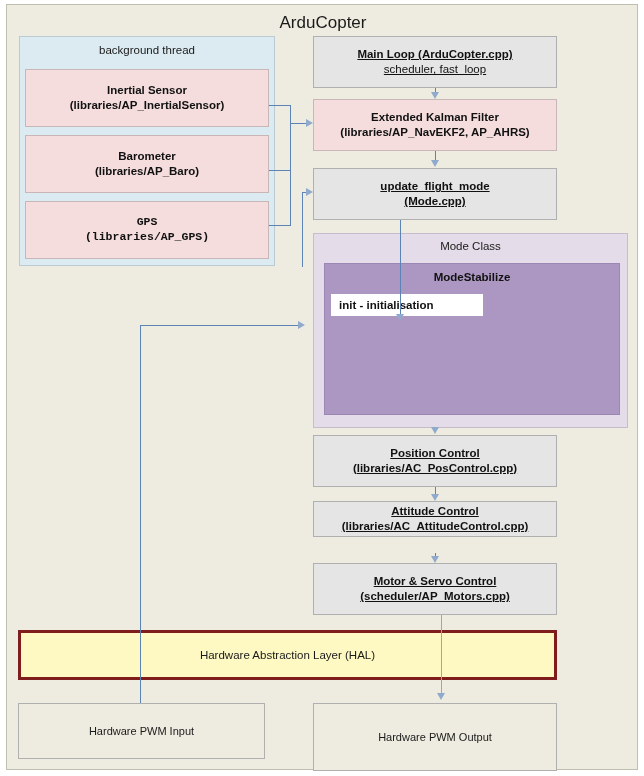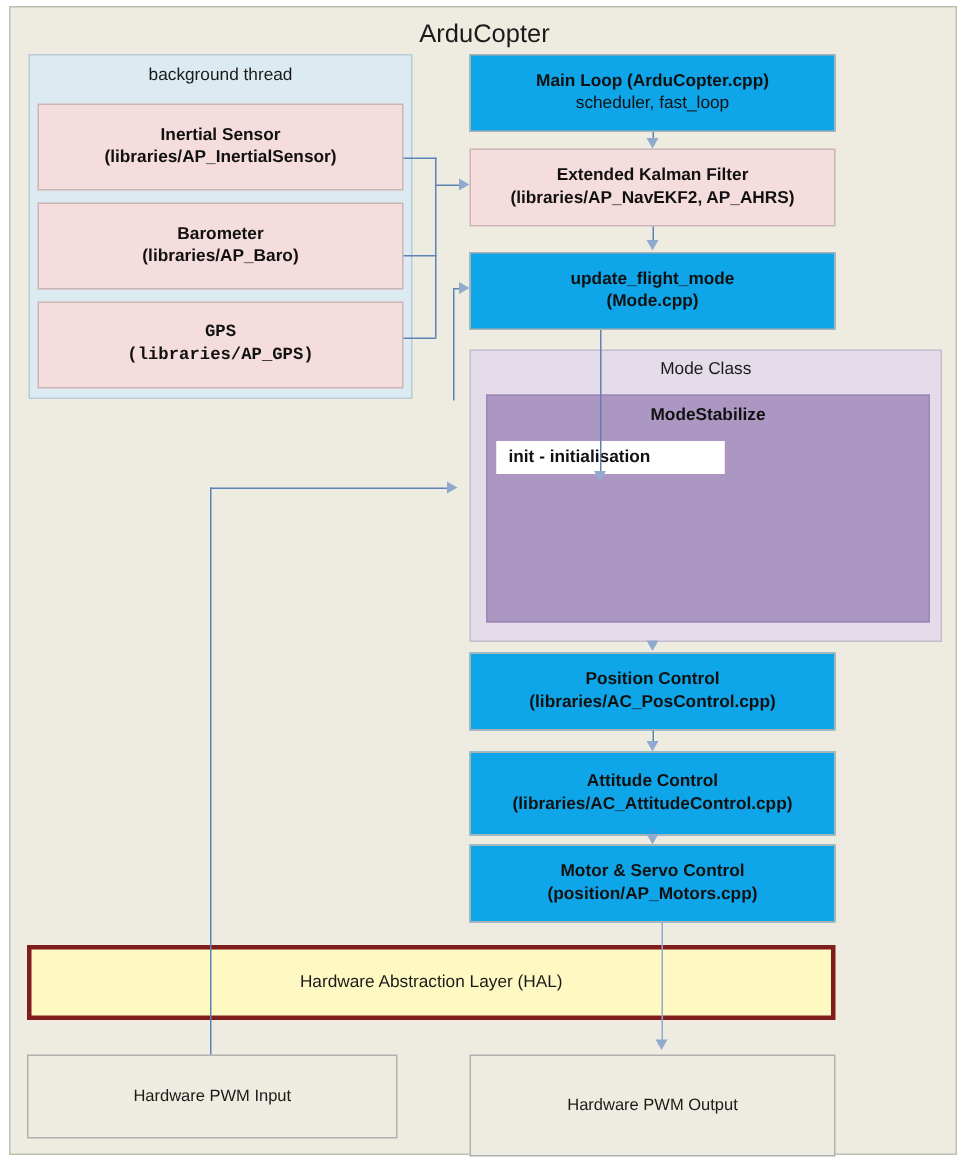--- a/index.html
+++ b/index.html
@@ -40,25 +40,26 @@
     position: absolute;
     box-sizing: border-box;
     display: flex;
     flex-direction: column;
     align-items: center;
     justify-content: center;
     text-align: center;
     line-height: 1.28;
   }
   .box-white {
-    background: #0ea5e9;
+    background: #e5e5e5;
     border: 1px solid #B0B0B0;
     font-weight: bold;
     font-size: 11.5px;
     color: #111111;
+    text-decoration: underline;
   }
   .box-pink {
     background: #F5DDDD;
     border: 1px solid #C9B6B6;
     font-weight: bold;
     font-size: 11.5px;
     color: #111111;
   }
   .box-plain {
     background: #EEECE0;
@@ -212,28 +213,28 @@
   <div class="inner-white" style="left:331px; top:294px; width:152px; height:22px; display:flex; align-items:center; padding-left:7px;">
     <span>init - initialisation</span>
   </div>
 
 
   <div class="box box-white" style="left:313px; top:435px; width:244px; height:52px;">
     <span class="line2">Position Control</span>
     <span class="line2">(libraries/AC_PosControl.cpp)</span>
   </div>
 
-  <div class="box box-white" style="left:313px; top:501px; width:244px; height:56px;">
+  <div class="box box-white" style="left:313px; top:501px; width:244px; height:36px;">
     <span class="line2">Attitude Control</span>
     <span class="line2">(libraries/AC_AttitudeControl.cpp)</span>
   </div>
 
   <div class="box box-white" style="left:313px; top:563px; width:244px; height:52px;">
     <span class="line2">Motor &amp; Servo Control</span>
-    <span class="line2">(position/AP_Motors.cpp)</span>
+    <span class="line2">(scheduler/AP_Motors.cpp)</span>
   </div>
 
   <div class="box box-hal" style="left:18px; top:630px; width:539px; height:50px;">
     <span>Hardware Abstraction Layer (HAL)</span>
   </div>
 
   <div class="box box-plain" style="left:18px; top:703px; width:247px; height:56px;">
     <span>Hardware PWM Input</span>
   </div>
 

